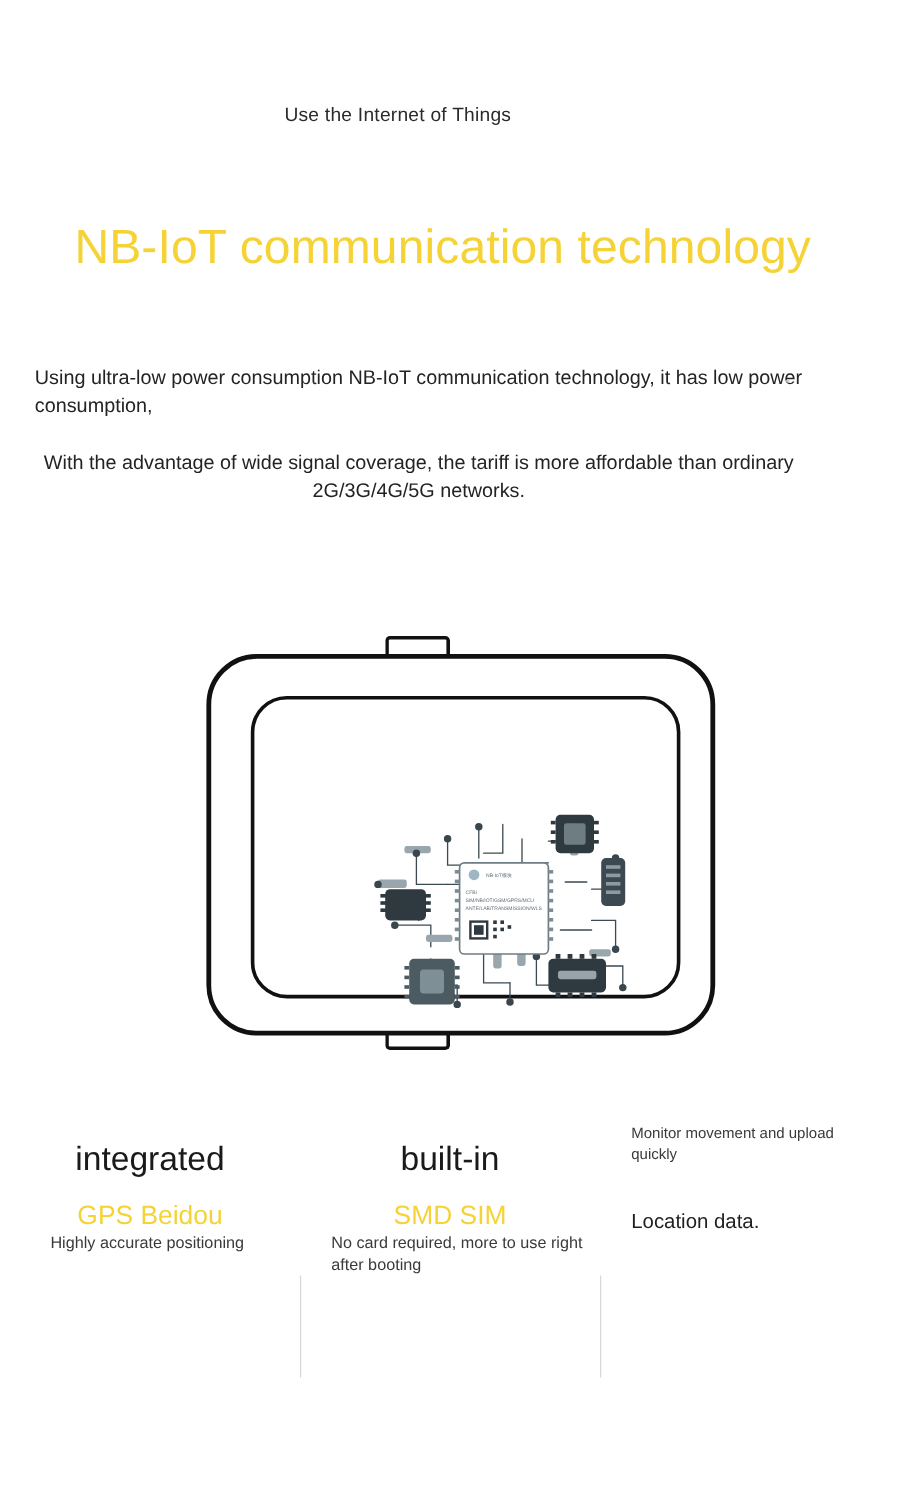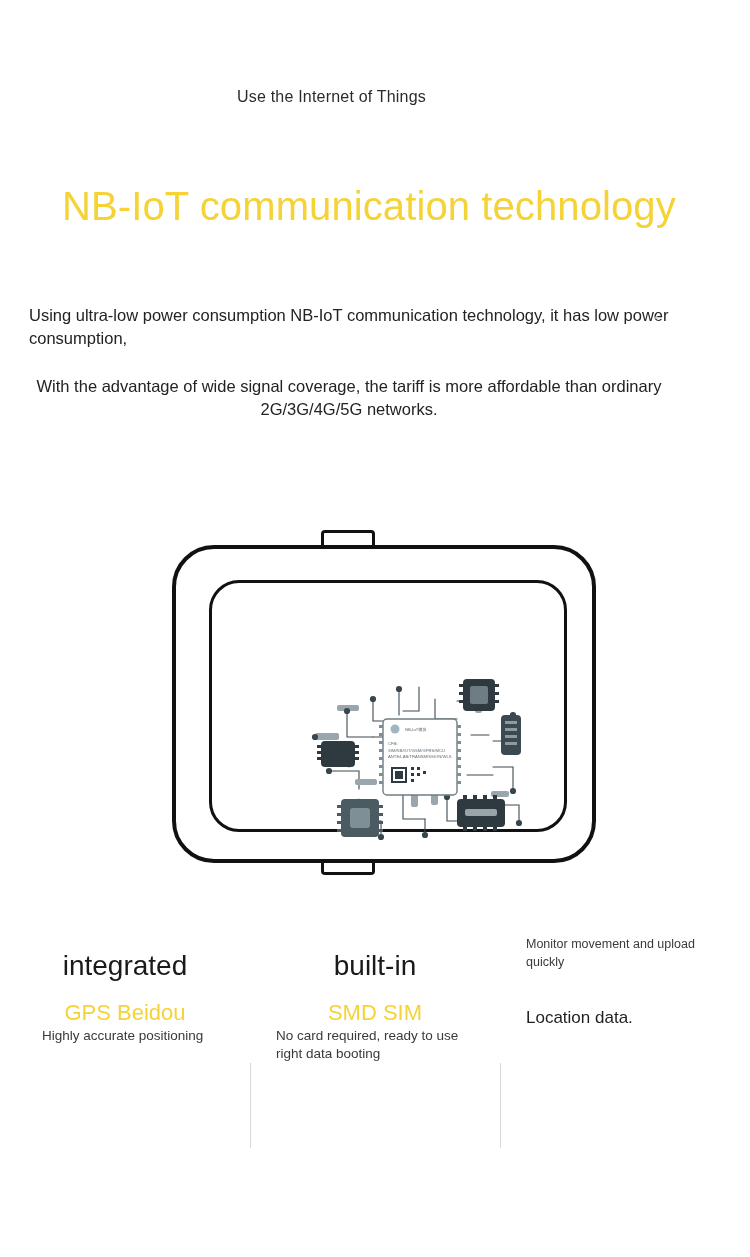--- a/index.html
+++ b/index.html
@@ -328,21 +328,21 @@
 
   <div class="features">
     <div class="col col-1">
       <div class="f-title">integrated</div>
       <div class="f-sub">GPS Beidou</div>
       <div class="f-desc">Highly accurate positioning</div>
     </div>
     <div class="col col-2">
       <div class="f-title">built-in</div>
       <div class="f-sub">SMD SIM</div>
-      <div class="f-desc">No card required, ready to use right data booting</div>
+      <div class="f-desc">No card required, more to use right after booting</div>
     </div>
     <div class="col col-3">
       <div class="f-desc">Monitor movement and upload quickly</div>
       <div class="f-desc-2">Location data.</div>
     </div>
   </div>
 
 </div>
 
 </body></html>

